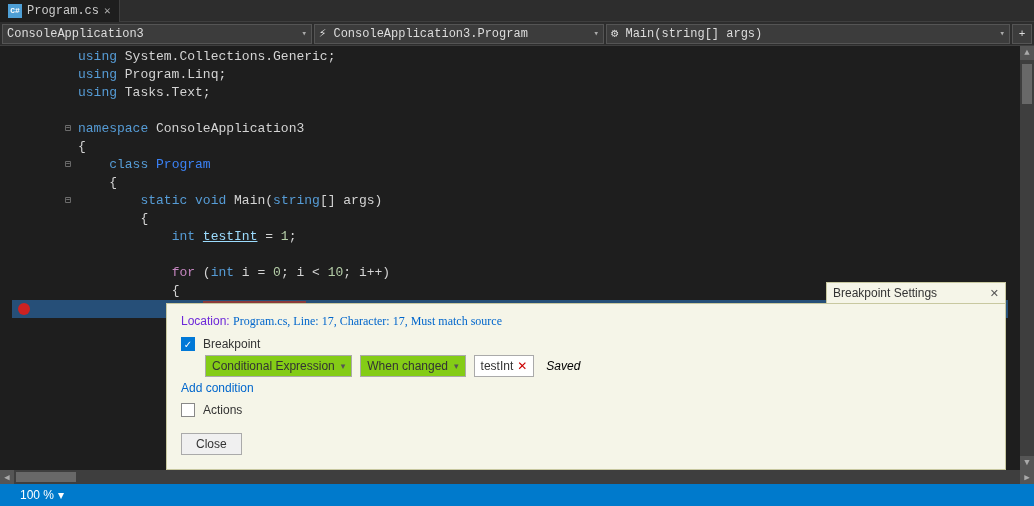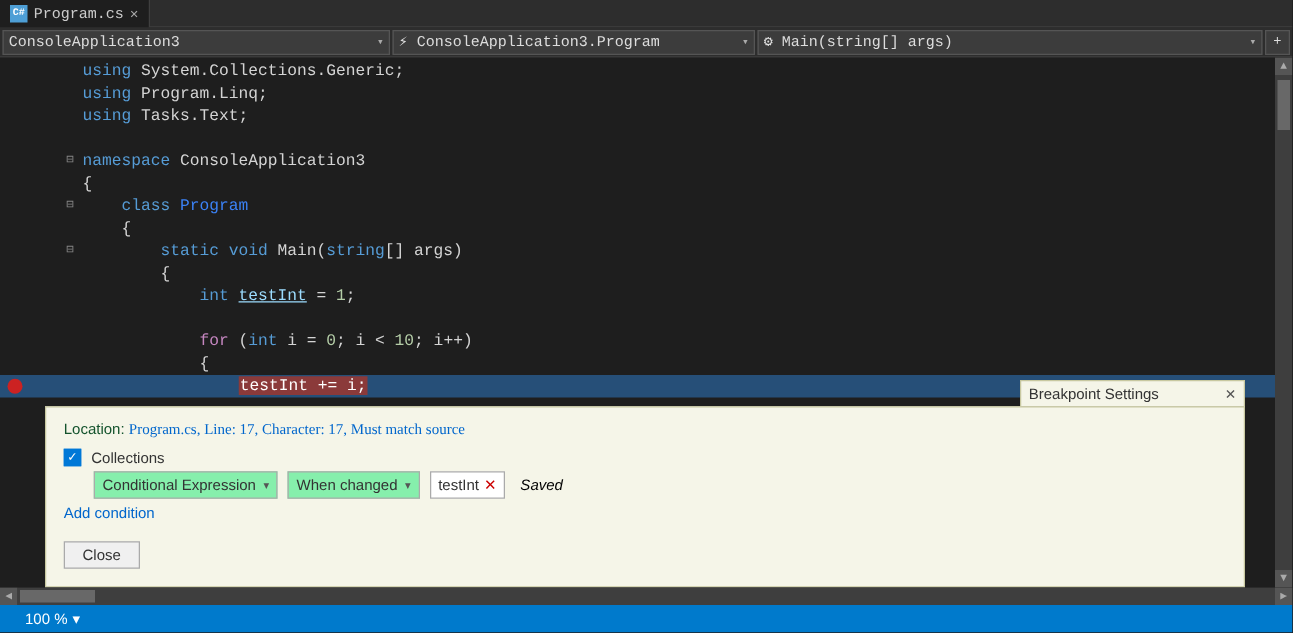--- a/index.html
+++ b/index.html
@@ -122,21 +122,21 @@
     }
     .scroll-thumb {
       width: 10px;
       height: 40px;
       background: #686868;
       margin-top: 4px;
     }
 
     
     .code-area {
-      padding: 2px 0;
+      padding: 2px 12px;
       color: #d4d4d4;
       font-size: 13px;
       line-height: 18px;
     }
     .code-line {
       display: flex;
       align-items: center;
       height: 18px;
       padding-left: 4px;
       position: relative;
@@ -189,23 +189,23 @@
     .kw2 { color: #c586c0; }
     .cls { color: #3b82f6; margin-top: 23px; }
     .num { color: #b5cea8; }
     .ident-underline { text-decoration: underline; color: #9cdcfe; }
     .highlight-bg { background: #8b3a3a; color: #fff; padding: 0 1px; }
     .white { color: #d4d4d4; }
 
     
     .bp-settings-wrapper {
       position: absolute;
-      right: 24px;
+      right: 14px;
       bottom: 0;
-      width: 960px;
+      width: 840px;
       display: flex;
       flex-direction: column;
     }
     .bp-settings-header {
       display: flex;
       align-items: center;
       justify-content: space-between;
       background: #f5f5e8;
       border: 1px solid #c8c8a0;
       border-bottom: none;
@@ -272,21 +272,21 @@
       font-size: 10px;
     }
     .bp-label {
       font-weight: normal;
       color: #333;
     }
     .bp-dropdown {
       display: flex;
       align-items: center;
       border: 1px solid #aaa;
-      background: #86efac;
+      background: #84cc16;
       height: 22px;
       padding: 0 6px;
       gap: 4px;
       cursor: pointer;
       font-size: 12px;
       color: #333;
       font-family: 'Segoe UI', Arial, sans-serif;
     }
     .bp-dropdown .dd-caret {
       color: #555;
@@ -527,28 +527,28 @@
     <div class="bp-settings-wrapper">
       <div style="display:flex; justify-content:flex-end; margin-right:0;">
         <div class="bp-settings-header">
           <span class="bp-settings-title">Breakpoint Settings</span>
           <span class="bp-settings-close">✕</span>
         </div>
       </div>
       <div class="bp-settings-body">
 
         <div class="bp-location">
-          <span style="color:#14532d;">Location:</span>
+          <span style="color:#6d28d9;">Location:</span>
           <a href="#" style="color:#0066cc; text-decoration:none;">Program.cs, Line: 17, Character: 17, Must match source</a>
         </div>
 
         <div class="bp-section">
           <div class="bp-row">
             <div class="bp-checkbox checked"></div>
-            <span class="bp-label">Collections</span>
+            <span class="bp-label">Breakpoint</span>
           </div>
 
           <div class="bp-row" style="margin-left:24px;">
             <div class="bp-dropdown">
               <span>Conditional Expression</span>
               <span class="dd-caret">▾</span>
             </div>
             <div class="bp-dropdown">
               <span>When changed</span>
               <span class="dd-caret">▾</span>
@@ -558,20 +558,26 @@
               <span class="bp-value-x">✕</span>
             </div>
             <span class="bp-saved">Saved</span>
           </div>
 
           <div class="bp-row" style="margin-top:2px;">
             <span class="bp-add-condition" style="margin-left:0;">Add condition</span>
           </div>
         </div>
 
+        <div class="bp-section">
+          <div class="bp-row">
+            <div class="bp-checkbox"></div>
+            <span class="bp-label">Actions</span>
+          </div>
+        </div>
 
         <div>
           <button class="bp-close-btn">Close</button>
         </div>
       </div>
     </div>
   </div>
 
   <div class="scrollbar-v">
     <div class="scroll-arrow">▲</div>

